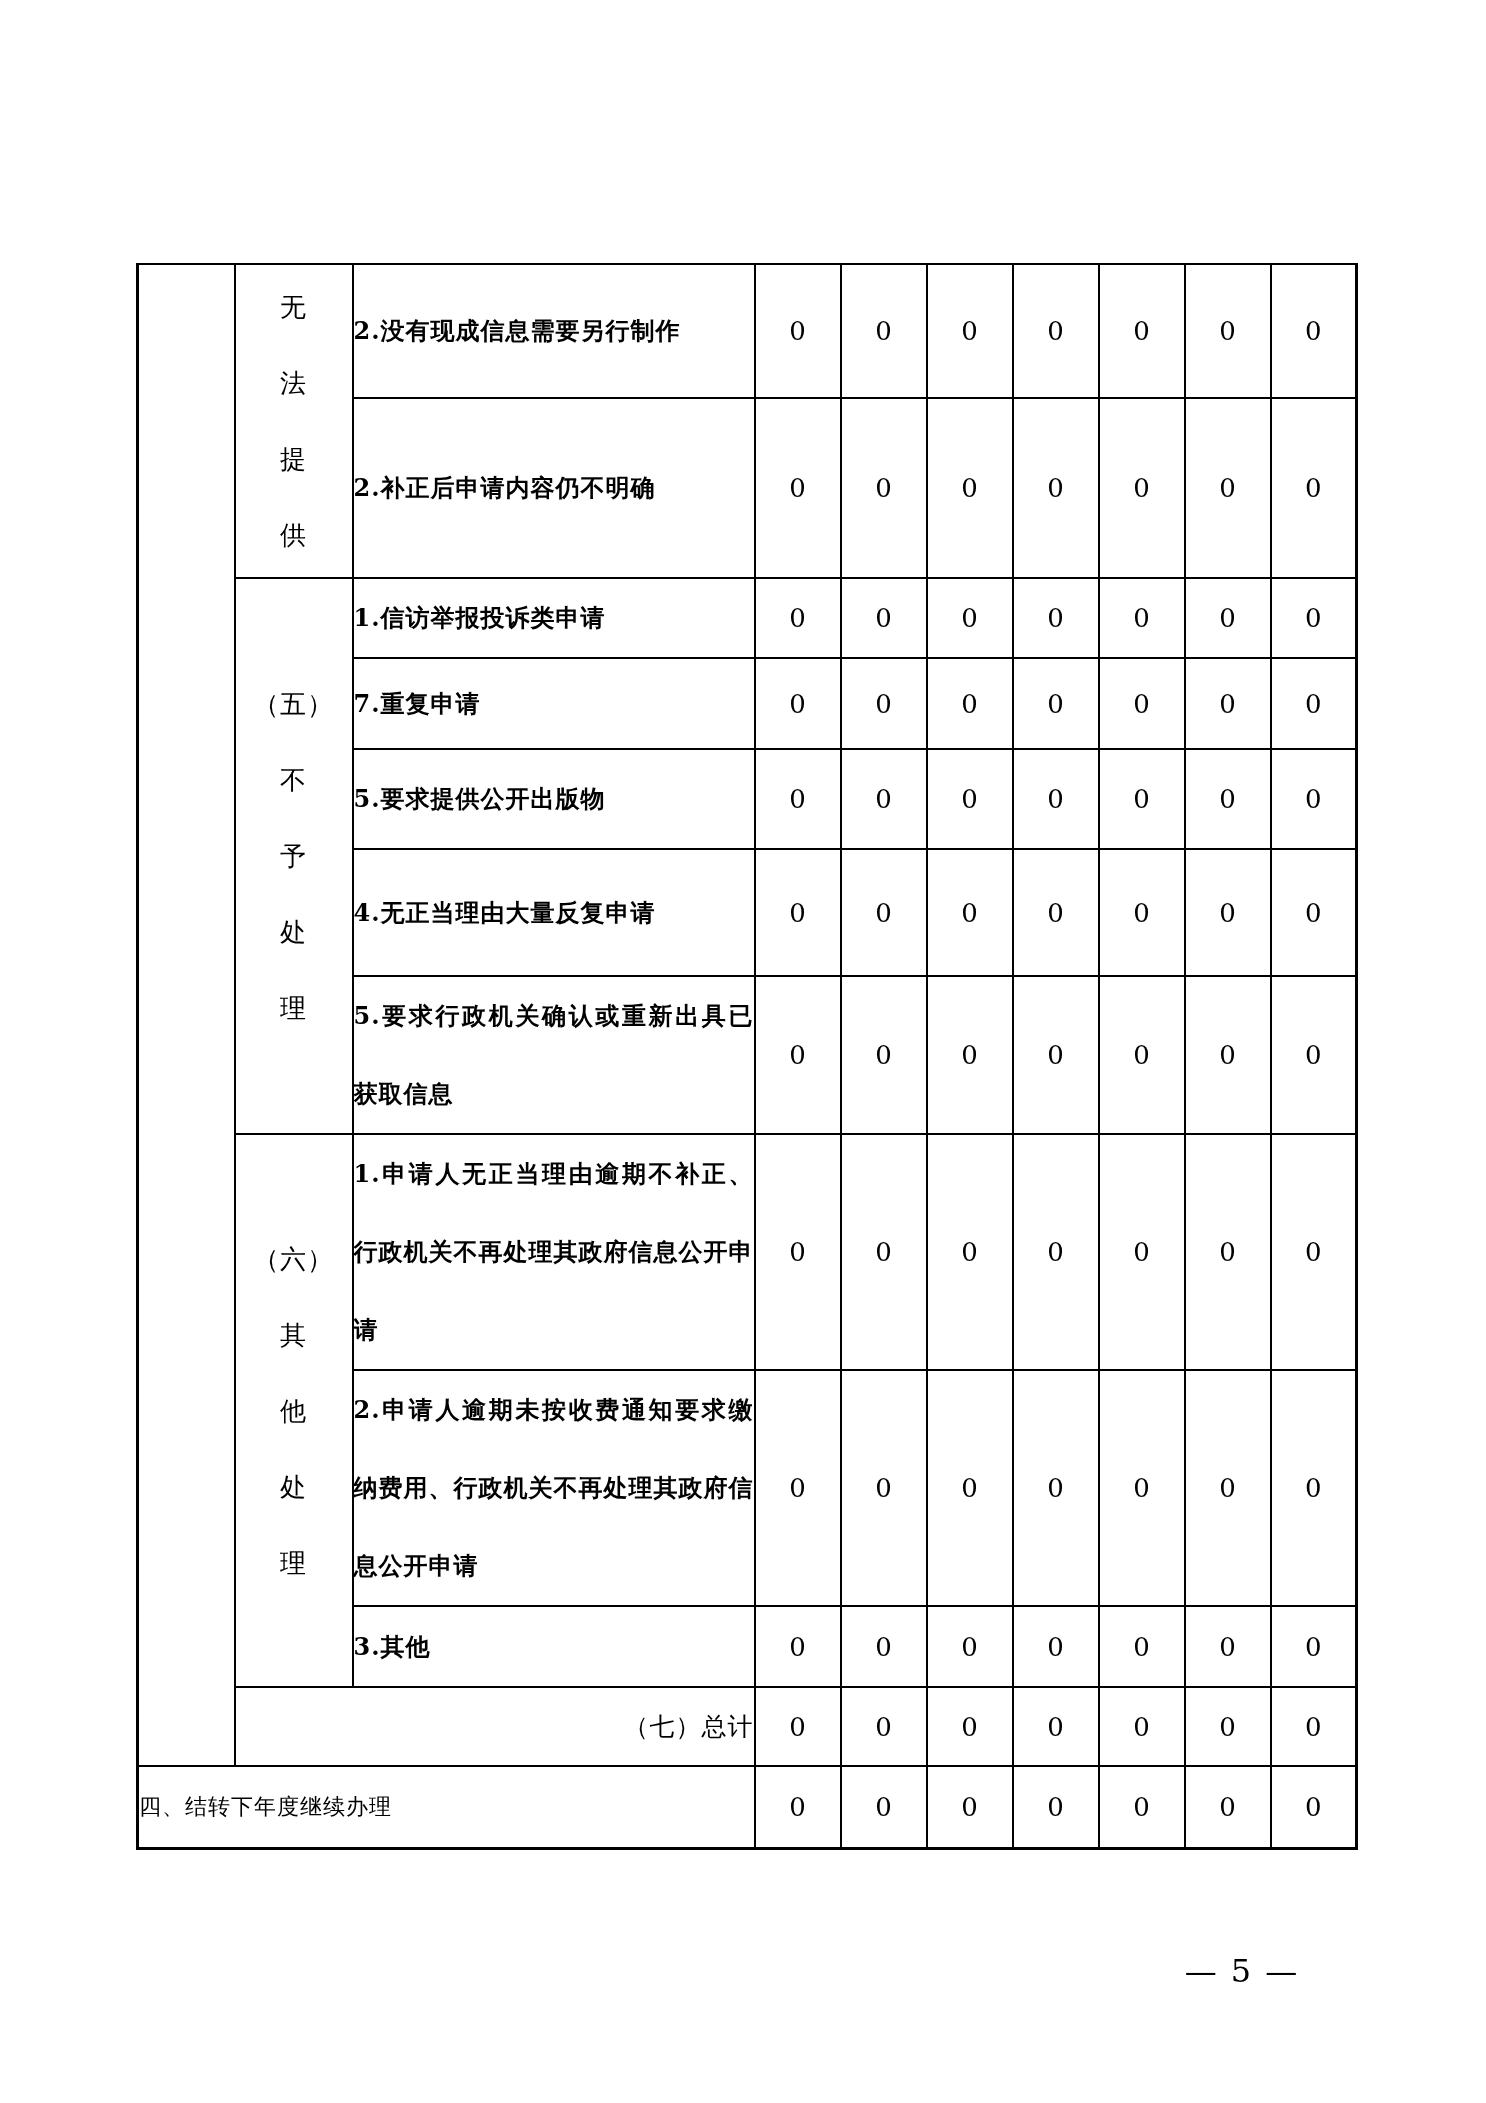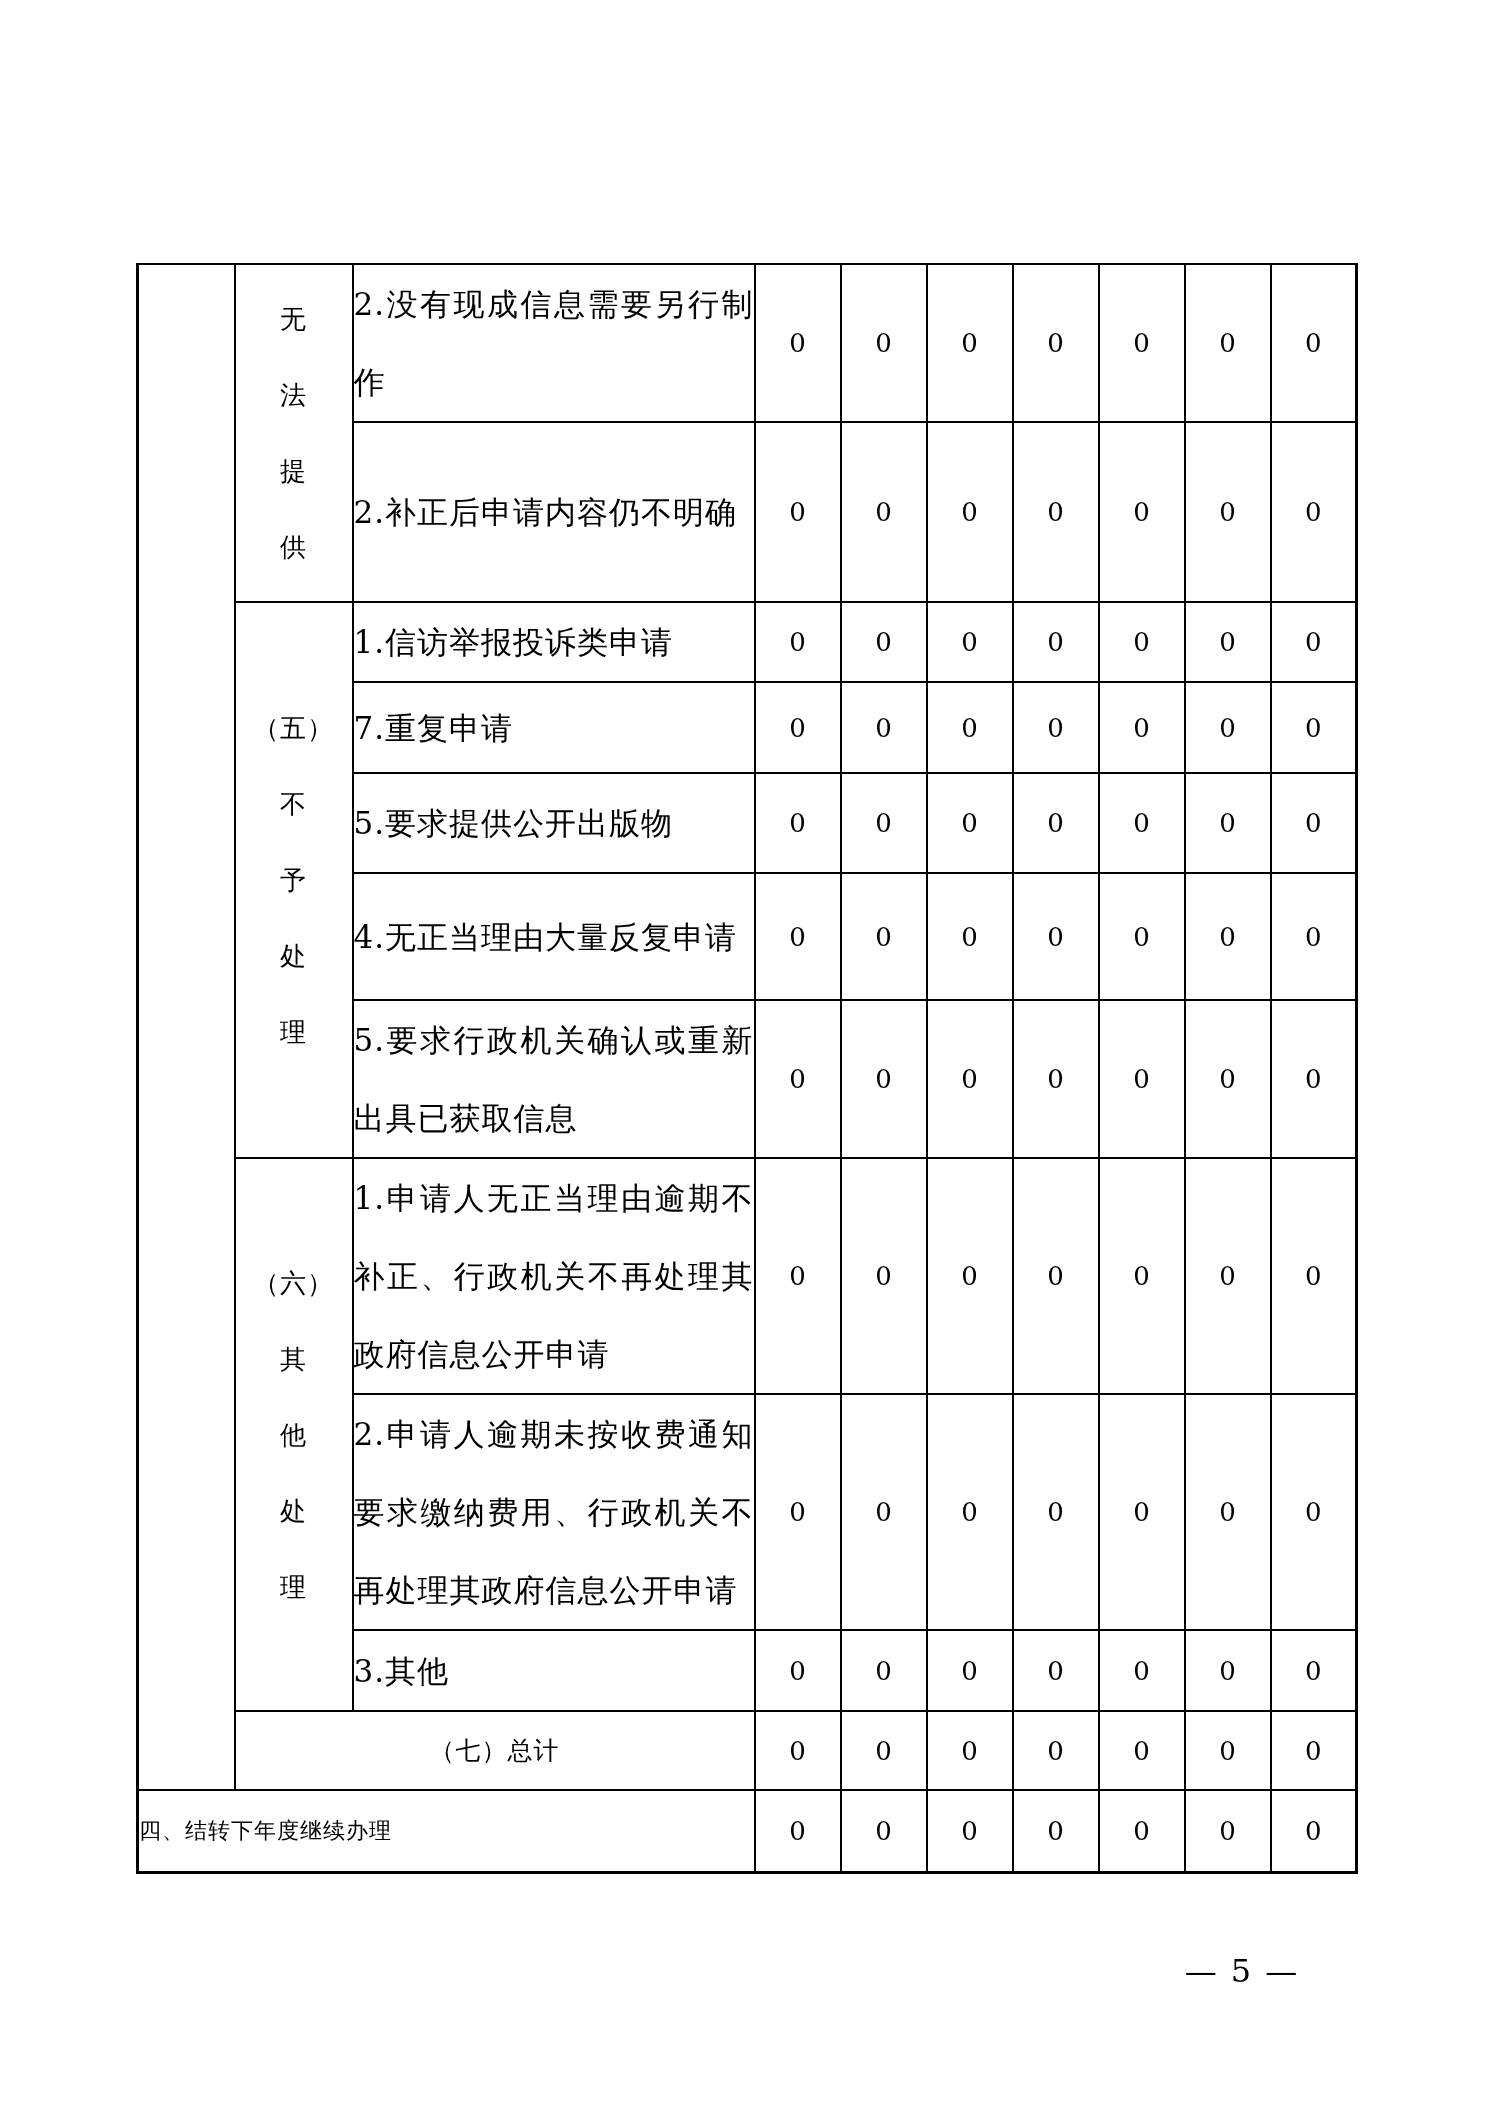--- a/index.html
+++ b/index.html
@@ -32,47 +32,48 @@
   
   td.top-closed{border-top:3px solid #000;}
   td.top-open{border-top:0;}
   
   tr.r0{height:134px;} tr.r1{height:180px;} tr.r2{height:80px;}
   tr.r3{height:91px;}  tr.r4{height:100px;} tr.r5{height:127px;}
   tr.r6{height:158px;} tr.r7{height:234px;} tr.r8{height:236px;margin-top:13px;}
   tr.r9{height:81px;}  tr.r10{height:79px;} tr.r11{height:82px;}
 
   td.label{
-    font-size:31px;
+    font-size:24px;
     letter-spacing:1px;
     line-height:78px;
     padding:0 8px;
     text-align:justify;
     text-align-last:left;
+    font-weight:bold;
   }
   td.value{
     font-size:26px;
     text-align:center;
   }
   td.vcell{vertical-align:middle;}
   .vstack{
     display:flex;
     flex-direction:column;
     align-items:center;
     justify-content:center;
     gap:50px;
     font-size:26px;
     line-height:1;
     letter-spacing:1px;
   }
   td.total-label{
     font-size:25px;
     letter-spacing:1px;
     padding:0 8px 0 16px;
-    text-align:center;
+    text-align:right;
   }
   td.carry-label{
     font-size:22px;
     letter-spacing:1px;
     padding:0 8px 0 8px;
     text-align:left;
   }
   .footer{
     position:absolute;
     left:1142px;

